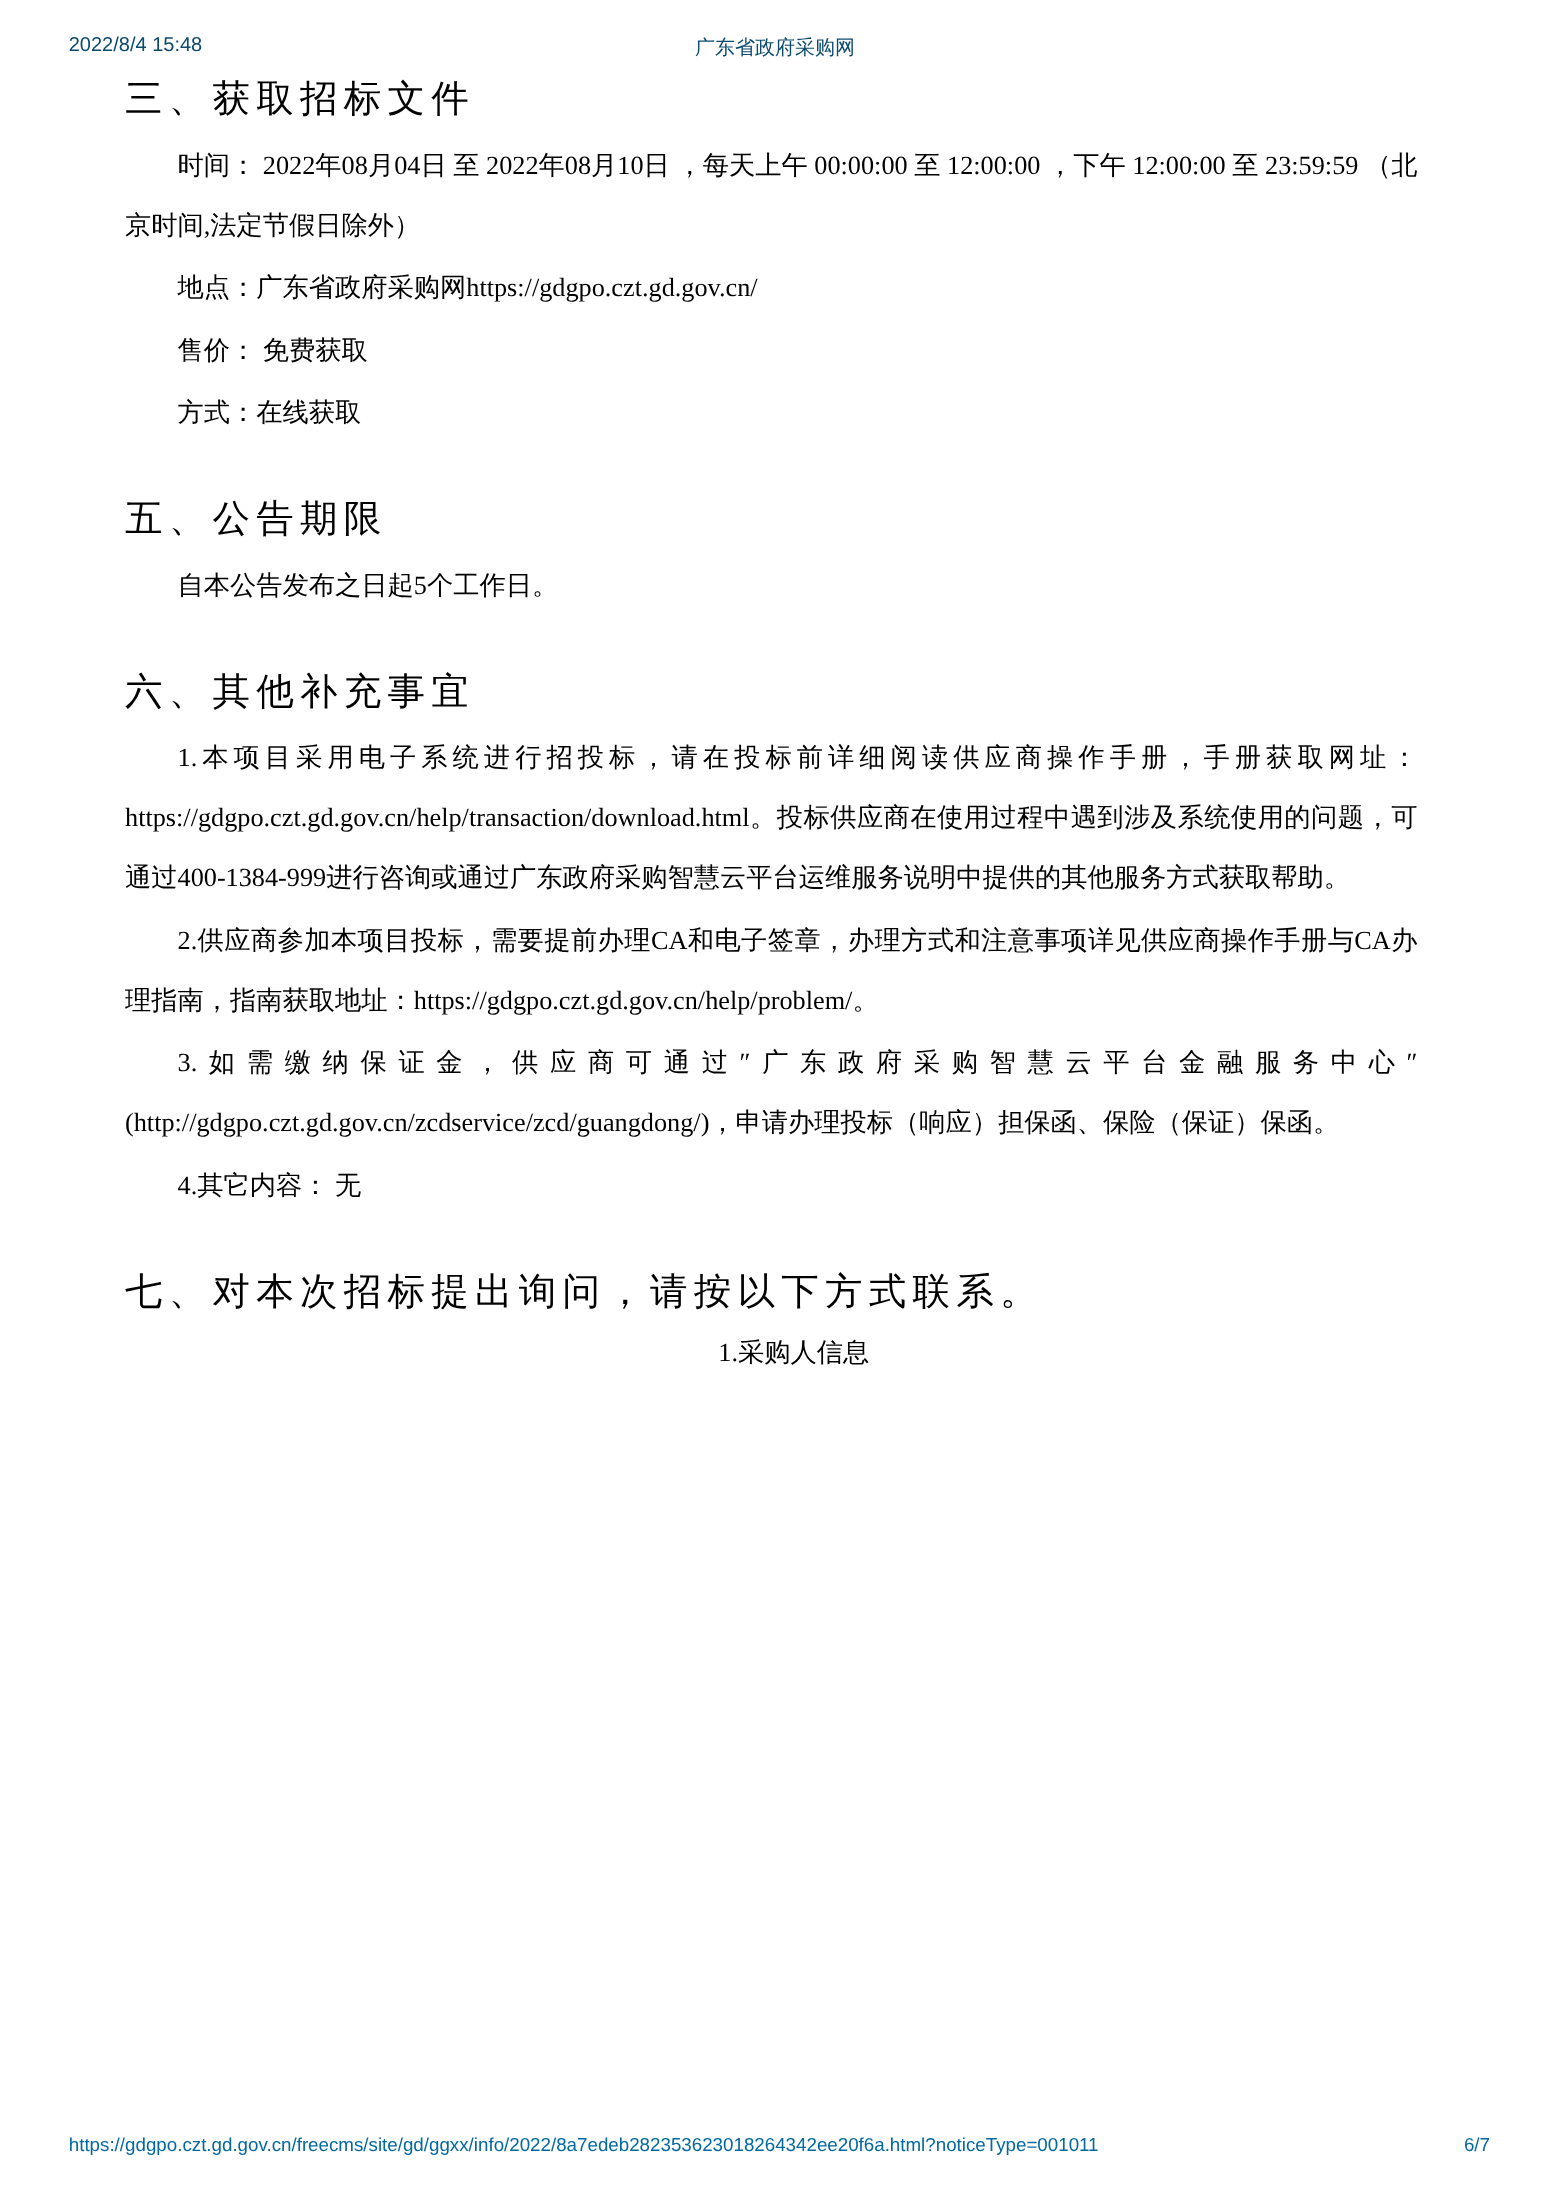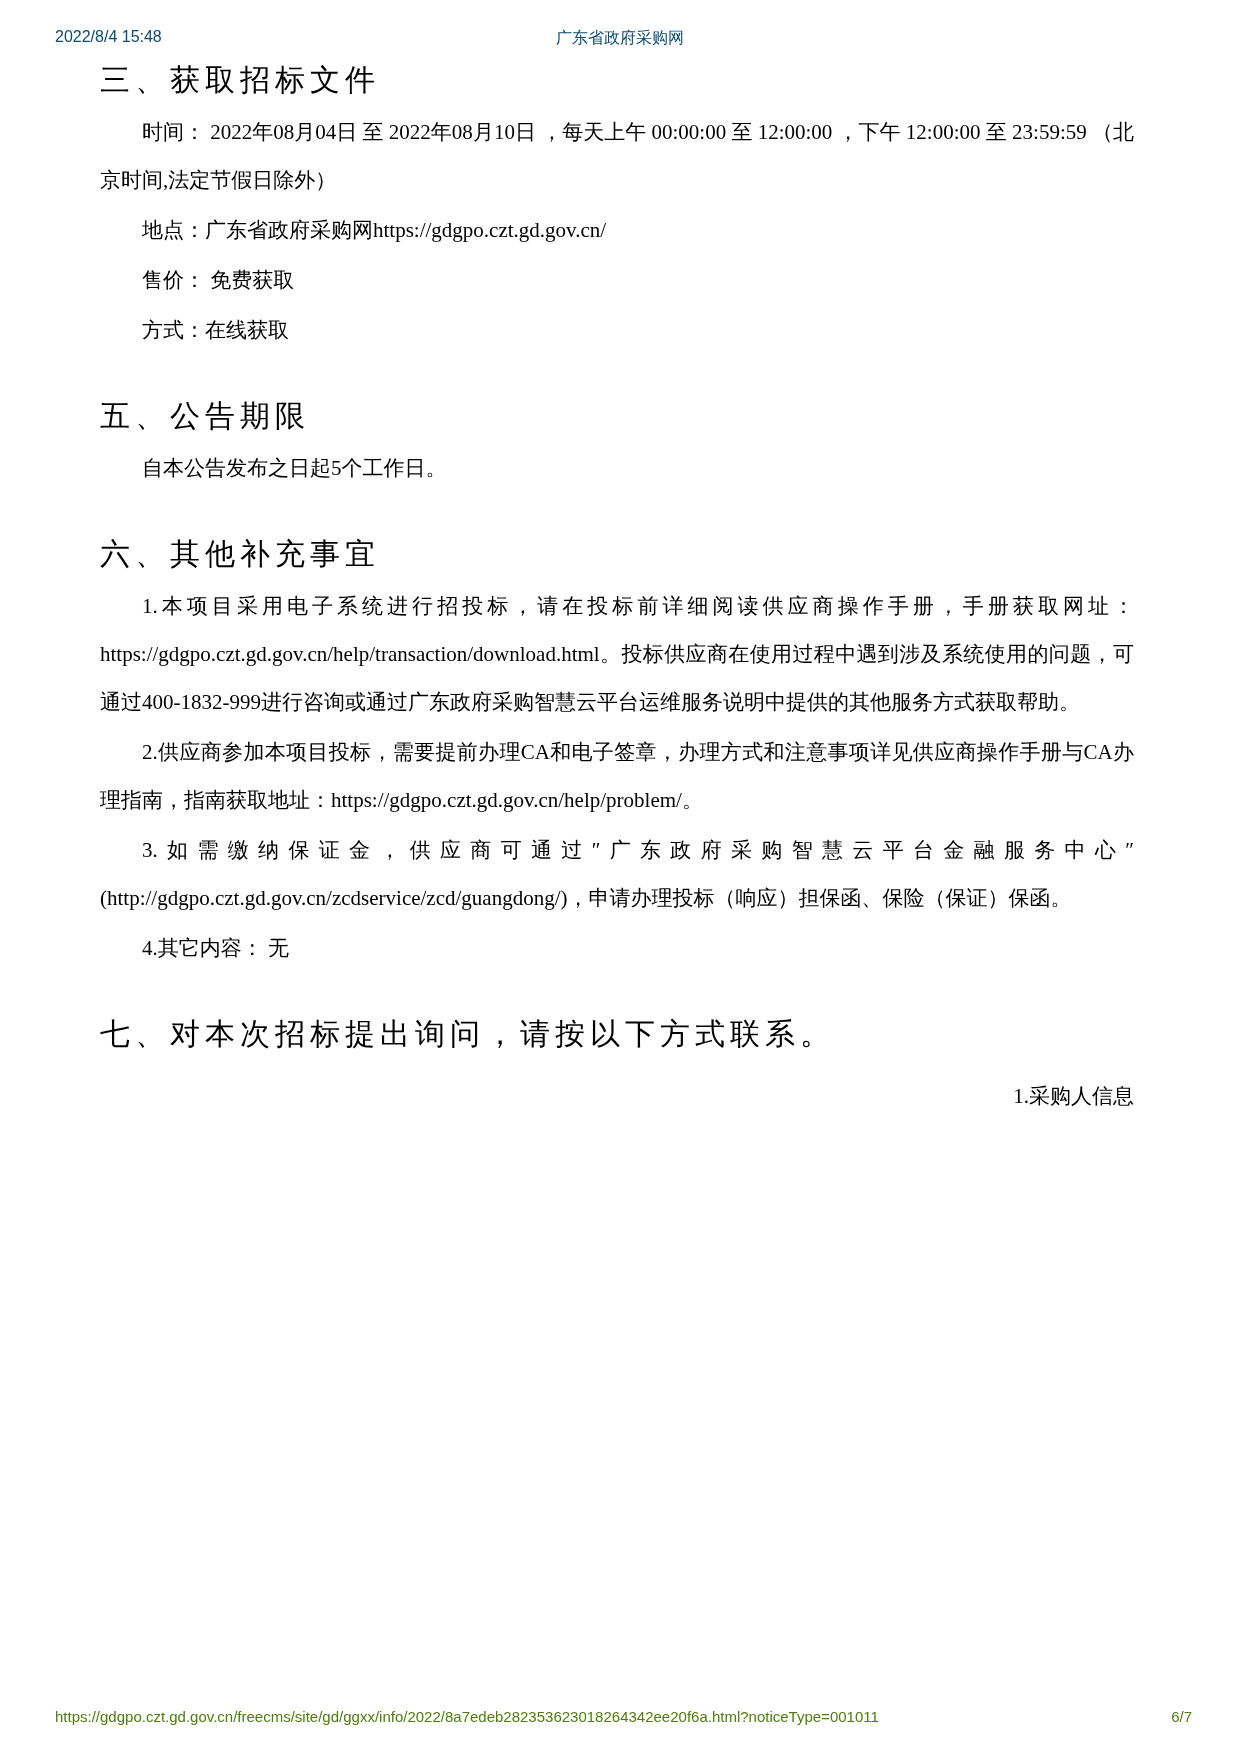--- a/index.html
+++ b/index.html
@@ -27,27 +27,27 @@
     line-height: 40px; margin: 42px 0 8px 0;
   }
   h2.sec.first { margin-top: 2px; }
   p.body {
     font-size: 21px; line-height: 48px;
     margin: 0 0 2px 0; text-align: justify;
   }
   p.indent { text-indent: 2em; }
   p.label-sm {
     font-size: 21px; line-height: 32px;
-    margin: 26px 0 12px 36px; text-align: right;
+    margin: 12px 0 12px 36px; text-align: center;
   }
   p.contact { margin-left: 76px; text-align: left; }
   .print-footer {
     position: absolute; left: 55px; right: 48px; bottom: 26px; height: 20px;
     font-family: "Liberation Sans", "DejaVu Sans", sans-serif;
-    font-size: 15px; color: #4d7c0f;
+    font-size: 15px; color: #0369a1;
   }
   .print-footer .url { position: absolute; left: 0; top: 0; }
   .print-footer .pg { position: absolute; right: 0; top: 0; }
 </style>
 </head>
 <body>
 
 <div>
 
   <div class="print-header">
@@ -66,21 +66,21 @@
     </div>
 
 
     <div>
       <h2 class="sec">五、公告期限</h2>
       <p class="body indent">自本公告发布之日起5个工作日。</p>
     </div>
 
     <div>
       <h2 class="sec">六、其他补充事宜</h2>
-      <p class="body indent">1.本项目采用电子系统进行招投标，请在投标前详细阅读供应商操作手册，手册获取网址：https://gdgpo.czt.gd.gov.cn/help/transaction/download.html。投标供应商在使用过程中遇到涉及系统使用的问题，可通过400-1832-999进行咨询或通过广东政府采购智慧云平台运维服务说明中提供的其他服务方式获取帮助。</p>
+      <p class="body indent">1.本项目采用电子系统进行招投标，请在投标前详细阅读供应商操作手册，手册获取网址：https://gdgpo.czt.gd.gov.cn/help/transaction/download.html。投标供应商在使用过程中遇到涉及系统使用的问题，可通过400-1384-999进行咨询或通过广东政府采购智慧云平台运维服务说明中提供的其他服务方式获取帮助。</p>
       <p class="body indent">2.供应商参加本项目投标，需要提前办理CA和电子签章，办理方式和注意事项详见供应商操作手册与CA办理指南，指南获取地址：https://gdgpo.czt.gd.gov.cn/help/problem/。</p>
       <p class="body indent">3.如需缴纳保证金，供应商可通过″广东政府采购智慧云平台金融服务中心″(http://gdgpo.czt.gd.gov.cn/zcdservice/zcd/guangdong/)，申请办理投标（响应）担保函、保险（保证）保函。</p>
       <p class="body indent">4.其它内容： 无</p>
     </div>
 
     <div>
       <h2 class="sec">七、对本次招标提出询问，请按以下方式联系。</h2>
       <p class="body label-sm">1.采购人信息</p>
     </div>
 

